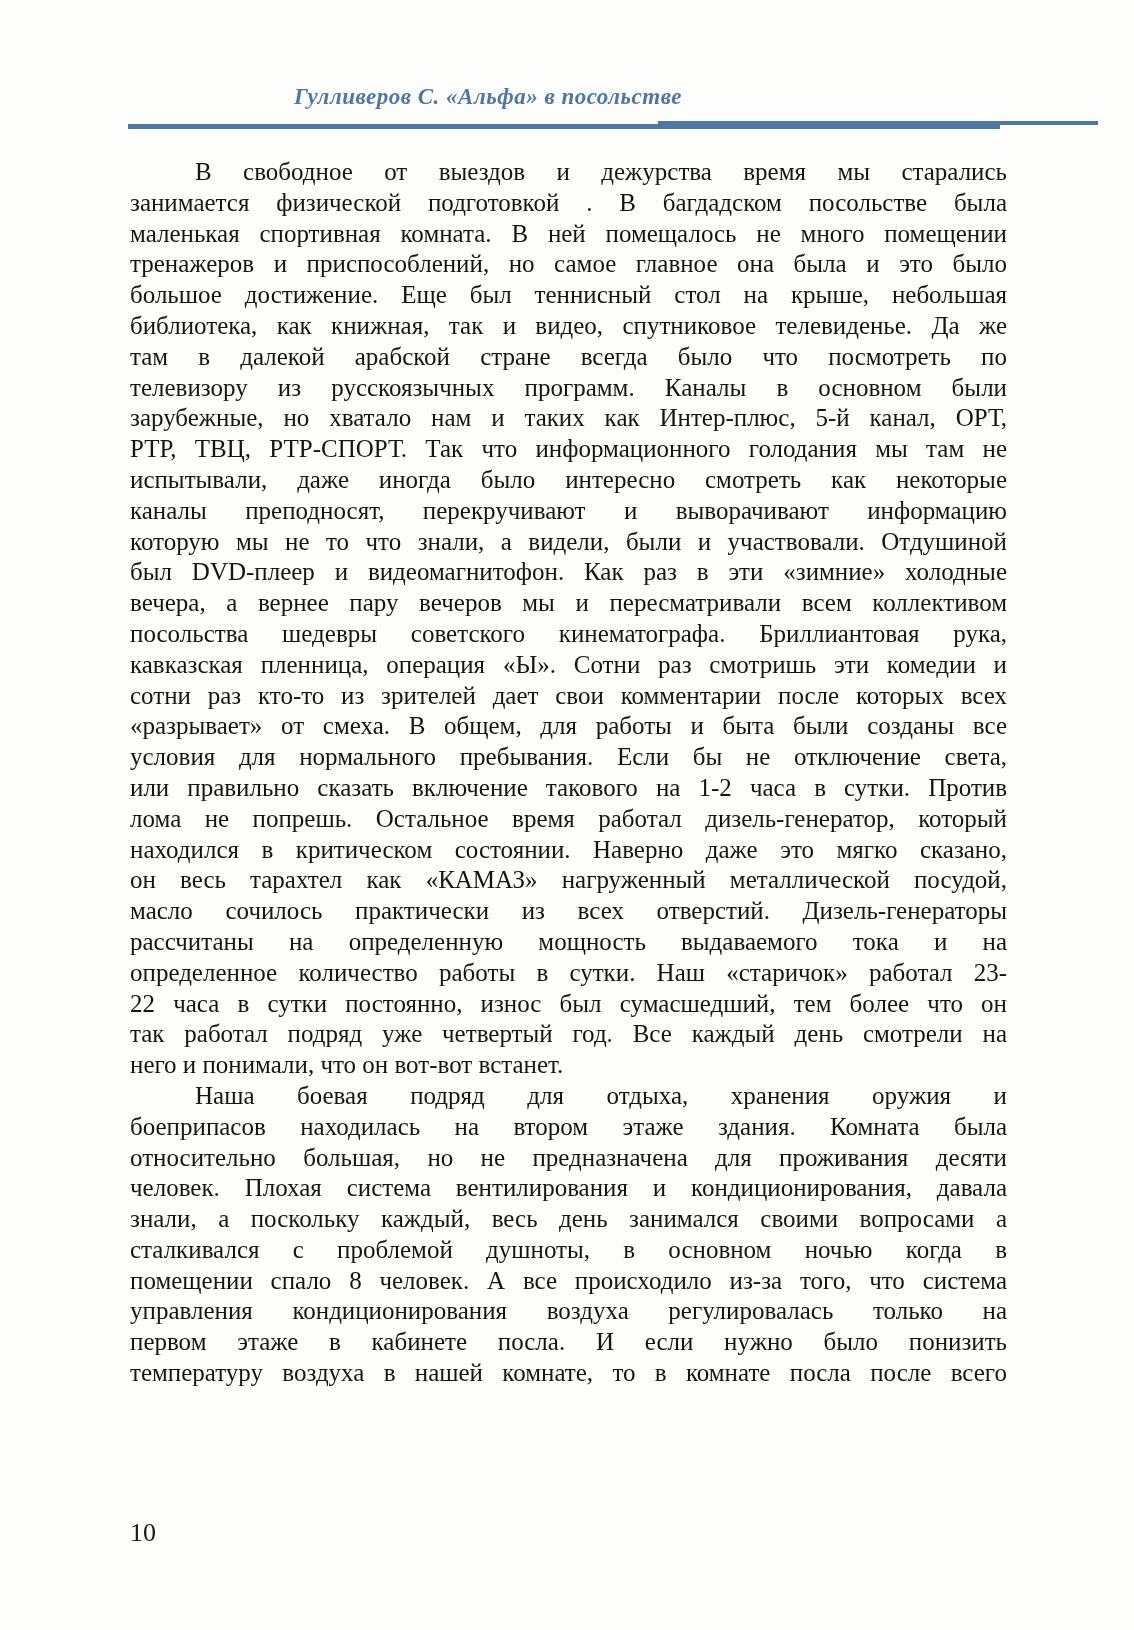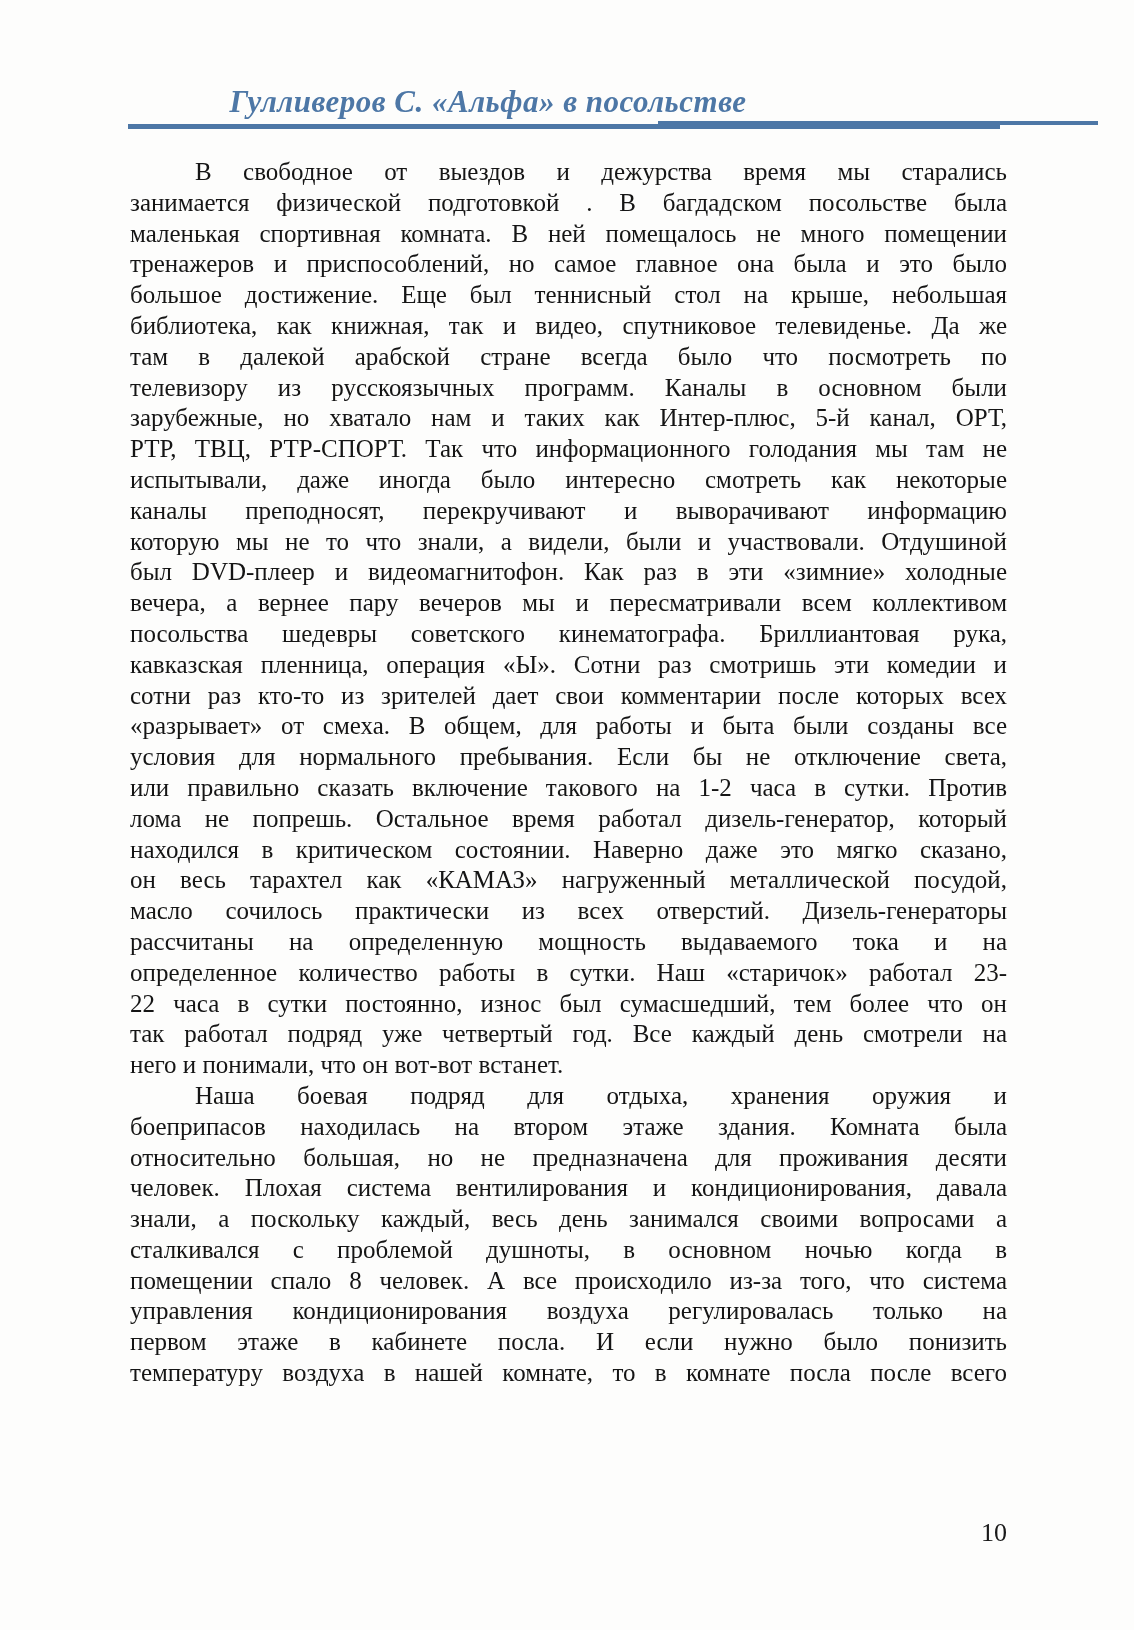--- a/index.html
+++ b/index.html
@@ -20,21 +20,21 @@
   
   .running-header {
     position: absolute;
     top: 84px;
     left: 130px;
     width: 716px;
     text-align: center;
     font-family: "Liberation Serif", serif;
     font-style: italic;
     font-weight: 700;
-    font-size: 31px;
+    font-size: 23px;
     letter-spacing: 0.5px;
   }
   .header-rule {
     position: absolute;
     top: 118px;
     left: 128px;
     width: 970px;
     height: 12px;
   }
   .header-rule .rule-seg-main {
@@ -70,21 +70,21 @@
     overflow: visible;
   }
   .line.first-line { text-indent: 65px; }
   .line.last-left { text-align-last: left; }
   
   .page-footer {
     position: absolute;
     top: 1518px;
     left: 130px;
     width: 877px;
-    text-align: right;
+    text-align: left;
     font-size: 26px;
     color: #1a1a1a;
   }
 </style>
 </head>
 <body>
 
 <div class="page">
 
   <div class="running-header" style="color: rgb(77, 119, 166);">Гулливеров С. «Альфа» в посольстве</div>

